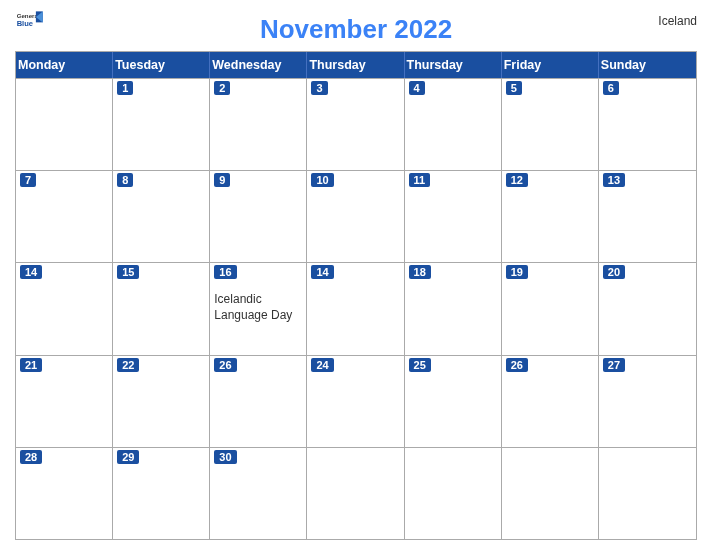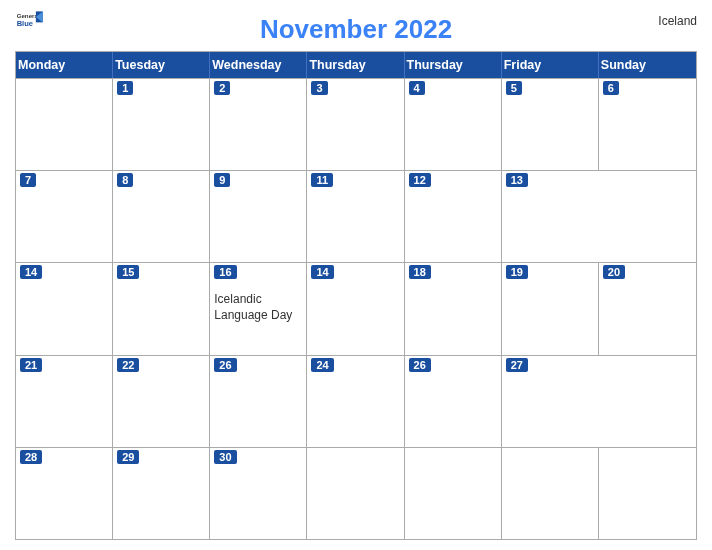--- a/index.html
+++ b/index.html
@@ -171,20 +171,23 @@
           <div class="cal-cell">
             <span class="day-num">7</span>
           </div>
           <div class="cal-cell">
             <span class="day-num">8</span>
           </div>
           <div class="cal-cell">
             <span class="day-num">9</span>
           </div>
           <div class="cal-cell">
+            <span class="day-num">10</span>
+          </div>
+          <div class="cal-cell">
             <span class="day-num">11</span>
           </div>
           <div class="cal-cell">
             <span class="day-num">12</span>
           </div>
           <div class="cal-cell">
             <span class="day-num">13</span>
           </div>
         </div>
         <div class="cal-week">
@@ -216,20 +219,23 @@
             <span class="day-num">21</span>
           </div>
           <div class="cal-cell">
             <span class="day-num">22</span>
           </div>
           <div class="cal-cell">
             <span class="day-num">26</span>
           </div>
           <div class="cal-cell">
             <span class="day-num">24</span>
+          </div>
+          <div class="cal-cell">
+            <span class="day-num">25</span>
           </div>
           <div class="cal-cell">
             <span class="day-num">26</span>
           </div>
           <div class="cal-cell">
             <span class="day-num">27</span>
           </div>
         </div>
         <div class="cal-week">
           <div class="cal-cell">

